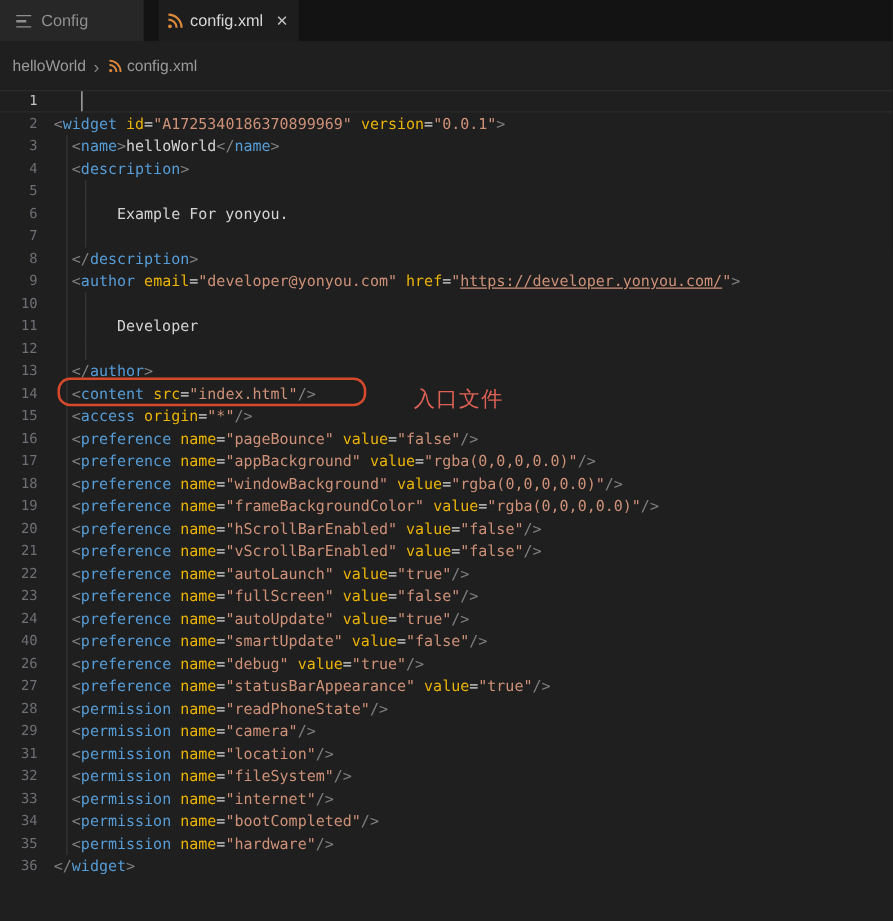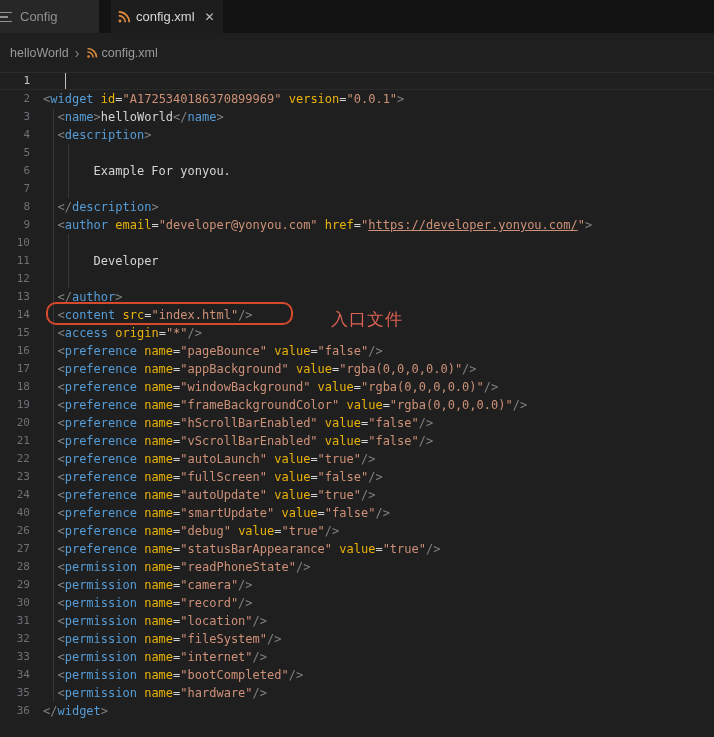--- a/index.html
+++ b/index.html
@@ -2,21 +2,21 @@
 <html><head>
 <meta charset="utf-8">
 <style>
   html,body{margin:0;padding:0;background:#1f1f1f;}
   #window{position:relative;width:714px;height:737px;background:#1f1f1f;overflow:hidden;
           font-family:"Liberation Sans",sans-serif;}
 
   
   #tabbar{position:absolute;left:0;top:0;width:714px;height:33px;background:#131313;display:flex;align-items:stretch;}
   .tab{display:flex;align-items:center;height:33px;box-sizing:border-box;cursor:default;}
-  .tab-inactive{background:#272727;color:#8f8f8f;width:99px;}
+  .tab-inactive{background:#272727;color:#8f8f8f;width:115px;padding-left:13px;}
   .tab-active{background:#1d1d1d;color:#d8d8d8;width:112px;margin-left:12px;padding-left:6px;}
   .tab-label{font-size:13px;margin-left:7px;white-space:nowrap;}
   .tab-active .tab-label{margin-left:5px;}
   .close-btn{margin-left:8px;font-size:12px;color:#c0c0c0;line-height:1;padding:1px 2px;}
   
   .list-icon{width:13px;height:12px;display:inline-block;position:relative;}
   .list-icon i{position:absolute;left:0;height:1.5px;background:#8f8f8f;display:block;}
   .list-icon i:nth-child(1){top:1px;width:12px;}
   .list-icon i:nth-child(2){top:5.5px;width:8px;}
   .list-icon i:nth-child(3){top:10px;width:12px;}
@@ -197,24 +197,20 @@
         </div>
         <div class="row">
           <div class="gutter">28</div>
           <div class="code"><div class="guide" style="left: 21.44px;"></div><span class="tk-p">  &lt;</span><span class="tk-t">permission</span><span class="tk-x"> </span><span class="tk-a">name</span><span class="tk-o">=</span><span class="tk-s">"readPhoneState"</span><span class="tk-p">/&gt;</span></div>
         </div>
         <div class="row">
           <div class="gutter">29</div>
           <div class="code"><div class="guide" style="left: 21.44px;"></div><span class="tk-p">  &lt;</span><span class="tk-t">permission</span><span class="tk-x"> </span><span class="tk-a">name</span><span class="tk-o">=</span><span class="tk-s">"camera"</span><span class="tk-p">/&gt;</span></div>
         </div>
         <div class="row">
-          <div class="gutter">30</div>
-          <div class="code"><div class="guide" style="left: 21.44px;"></div><span class="tk-p">  &lt;</span><span class="tk-t">permission</span><span class="tk-x"> </span><span class="tk-a">name</span><span class="tk-o">=</span><span class="tk-s">"record"</span><span class="tk-p">/&gt;</span></div>
-        </div>
-        <div class="row">
           <div class="gutter">31</div>
           <div class="code"><div class="guide" style="left: 21.44px;"></div><span class="tk-p">  &lt;</span><span class="tk-t">permission</span><span class="tk-x"> </span><span class="tk-a">name</span><span class="tk-o">=</span><span class="tk-s">"location"</span><span class="tk-p">/&gt;</span></div>
         </div>
         <div class="row">
           <div class="gutter">32</div>
           <div class="code"><div class="guide" style="left: 21.44px;"></div><span class="tk-p">  &lt;</span><span class="tk-t">permission</span><span class="tk-x"> </span><span class="tk-a">name</span><span class="tk-o">=</span><span class="tk-s">"fileSystem"</span><span class="tk-p">/&gt;</span></div>
         </div>
         <div class="row">
           <div class="gutter">33</div>
           <div class="code"><div class="guide" style="left: 21.44px;"></div><span class="tk-p">  &lt;</span><span class="tk-t">permission</span><span class="tk-x"> </span><span class="tk-a">name</span><span class="tk-o">=</span><span class="tk-s">"internet"</span><span class="tk-p">/&gt;</span></div>

